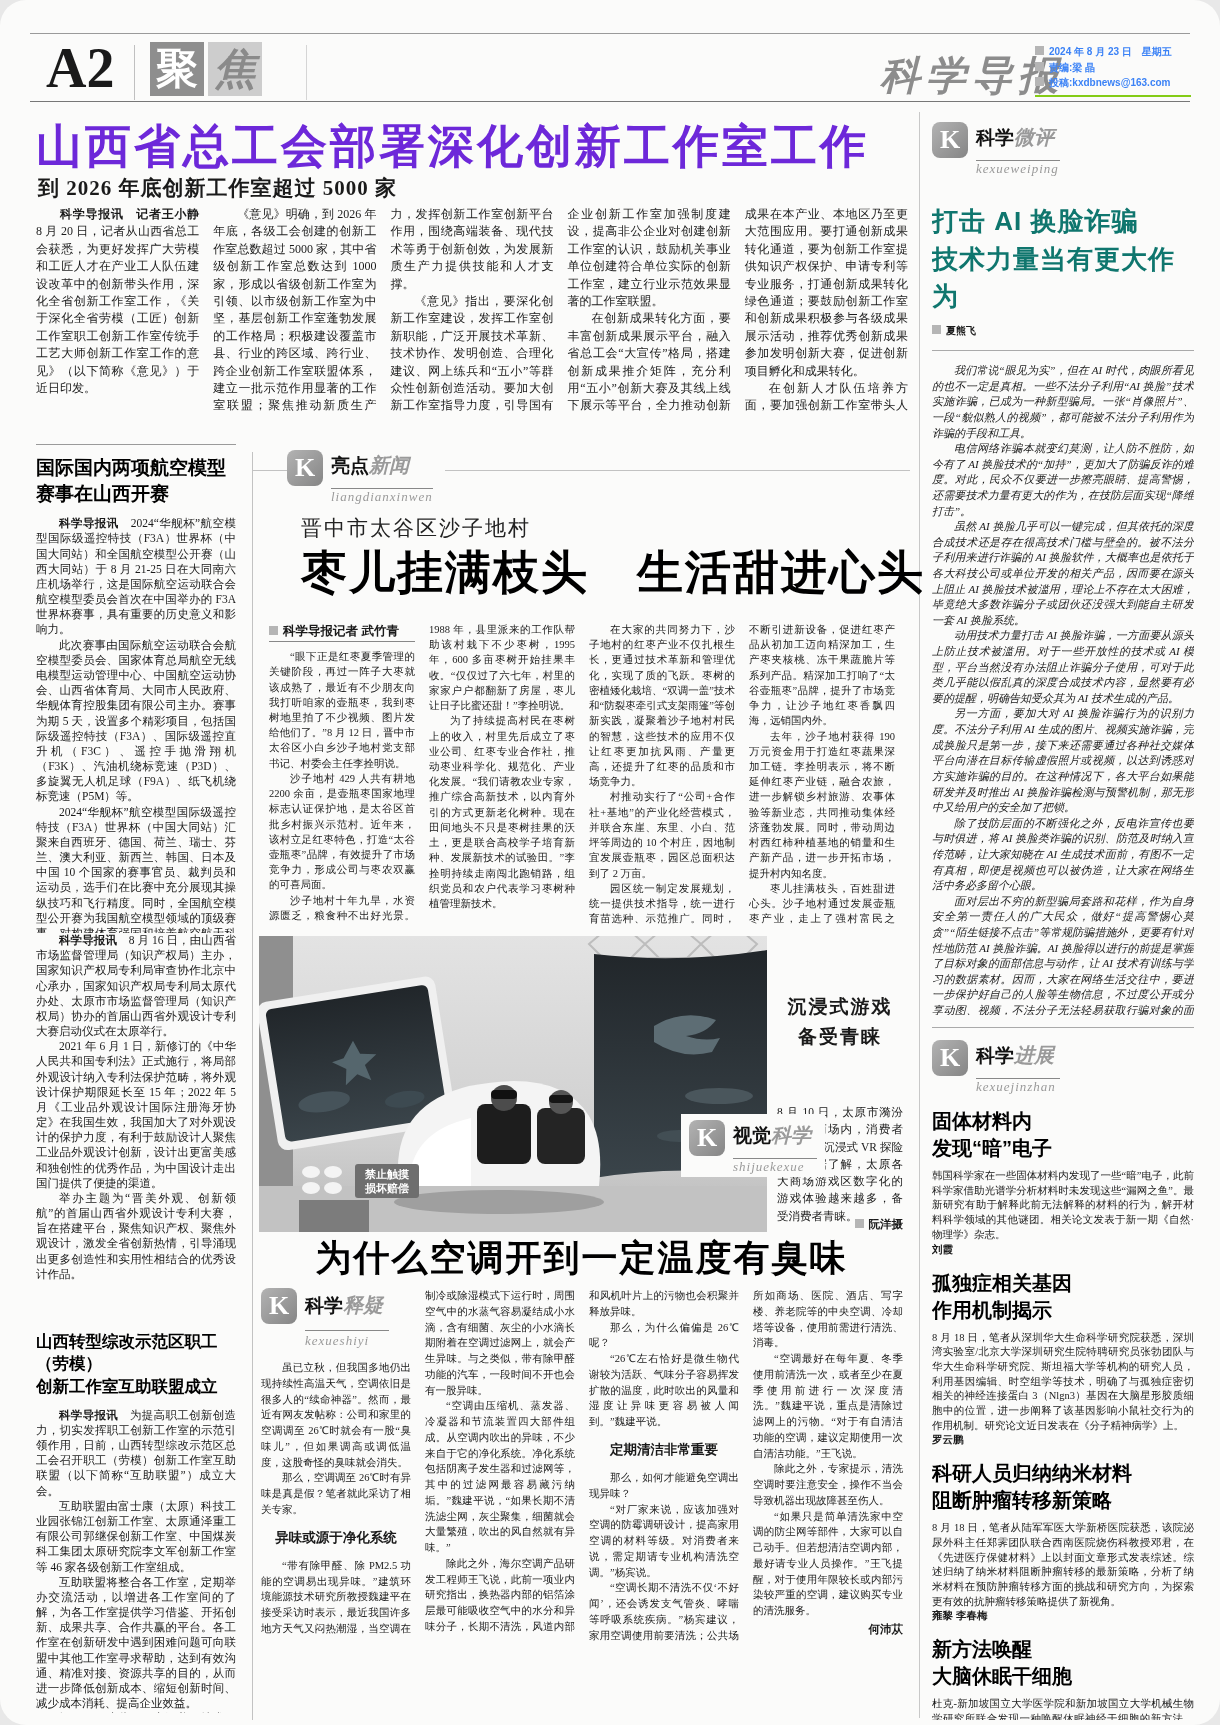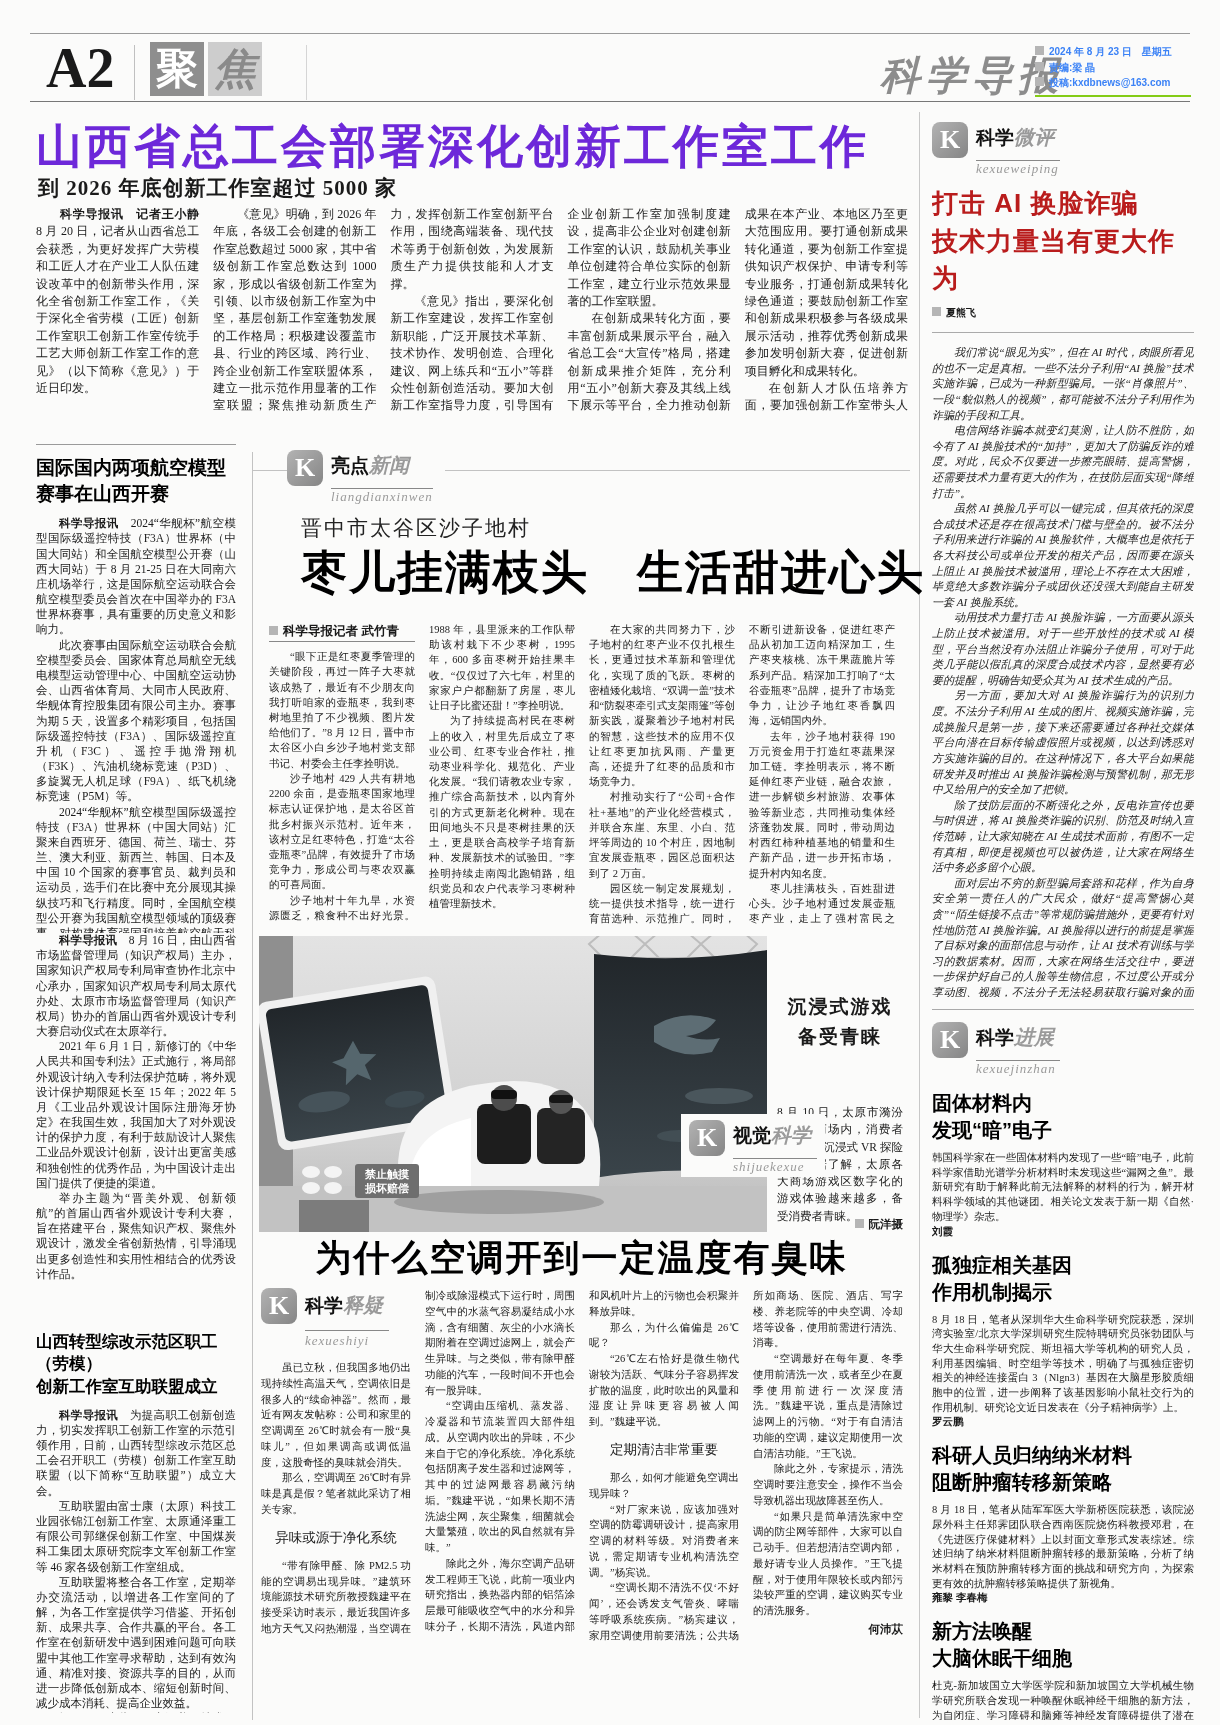--- a/index.html
+++ b/index.html
@@ -1,17 +1,17 @@
 <!DOCTYPE html>
 <html><head>
 <meta charset="utf-8">
 <style>
   html,body{margin:0;padding:0;background:#e8e8e8;}
   #paper{position:relative;width:1220px;height:1725px;background:#fbfbfa;color:#1a1a1a;
-    margin:0 auto;overflow:hidden;font-family:"Liberation Serif",serif;}
+    margin:0 auto;overflow:hidden;font-family:"Liberation Serif",serif;border-radius:26px;}
   .abs{position:absolute;}
   .hairline{background:#9a9a9a;}
   
   .edition{font-family:"Liberation Serif",serif;font-weight:bold;font-size:56px;line-height:1;}
   .focus-box{display:inline-block;width:54px;height:54px;text-align:center;line-height:54px;
     font-size:42px;font-weight:900;font-family:"Liberation Sans",sans-serif;vertical-align:top;}
   .focus-1{background:#8e8e8e;color:#fff;}
   .focus-2{background:#cdcdcd;color:#8a8a8a;font-family:"Liberation Serif",serif;font-style:italic;}
   .masthead{font-family:"Liberation Serif",serif;font-style:italic;font-weight:bold;
     font-size:40px;color:#8c8c8c;letter-spacing:6px;}
@@ -56,27 +56,27 @@
   .photo{background:#d8d8d8;overflow:hidden;}
   .cap-title{font-family:"Liberation Sans",sans-serif;font-weight:900;font-size:19px;
     text-align:center;line-height:1.6;letter-spacing:2px;}
   .cap-text{font-size:11.5px;line-height:1.5;text-align:justify;}
   .cap-credit{font-family:"Liberation Sans",sans-serif;font-weight:bold;font-size:11.5px;text-align:right;}
   .visual-logo{background:#fbfbfa;padding:6px 8px 2px;}
   
   .air-hl{font-family:"Liberation Sans",sans-serif;font-weight:900;font-size:36px;letter-spacing:2px;
     text-align:center;white-space:nowrap;color:#000;}
   .air-body{font-size:10.5px;line-height:1.5;}
-  .air-body [data-kind="h"]{font-family:"Liberation Sans",sans-serif;font-weight:normal;font-size:13.5px;
+  .air-body [data-kind="h"]{font-family:"Liberation Sans",sans-serif;font-weight:bold;font-size:13.5px;
     text-align:center;text-indent:0;margin:10px 0;break-after:avoid;}
   .air-logo{break-inside:avoid;margin-bottom:10px;}
   
   #rightcol{overflow:hidden;}
   .comm-hl{font-family:"Liberation Sans",sans-serif;font-weight:900;font-size:26px;line-height:1.45;
-    letter-spacing:1px;color:#b91c1c;margin:8px 0 4px;}
+    letter-spacing:1px;color:#0f766e;margin:26px 0 4px;}
   .author{font-family:"Liberation Sans",sans-serif;font-weight:bold;font-size:10px;margin:8px 0 10px;}
   .comm-body{font-style:italic;font-size:11px;line-height:1.42;text-align:justify;overflow:hidden;}
   .comm-body p{margin:0;text-indent:2em;}
   .rule{border-top:1px solid #aaa;margin:12px 0;}
   .prog-hl{font-family:"Liberation Sans",sans-serif;font-weight:800;font-size:20px;line-height:1.35;
     color:#000;margin:13px 0 7px;}
   .prog-body{font-size:10.5px;line-height:1.4;text-align:justify;}
   .prog-body p{margin:0;text-indent:2em;display:inline;}
   .prog-sig{font-family:"Liberation Sans",sans-serif;font-weight:bold;font-size:10.5px;text-align:left;}
 </style>

